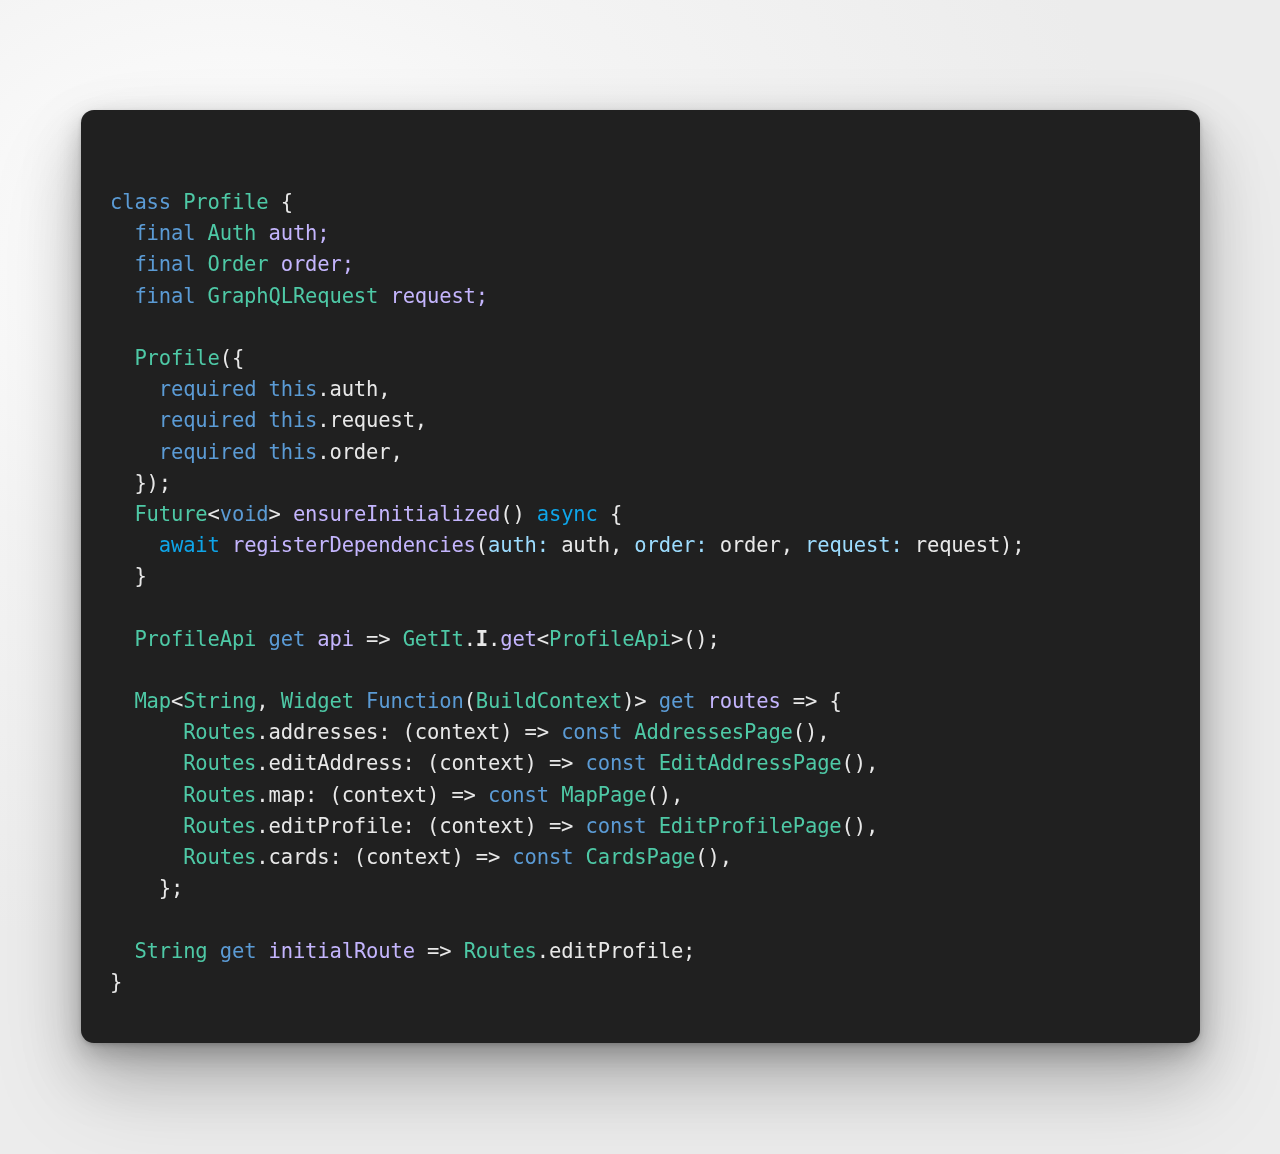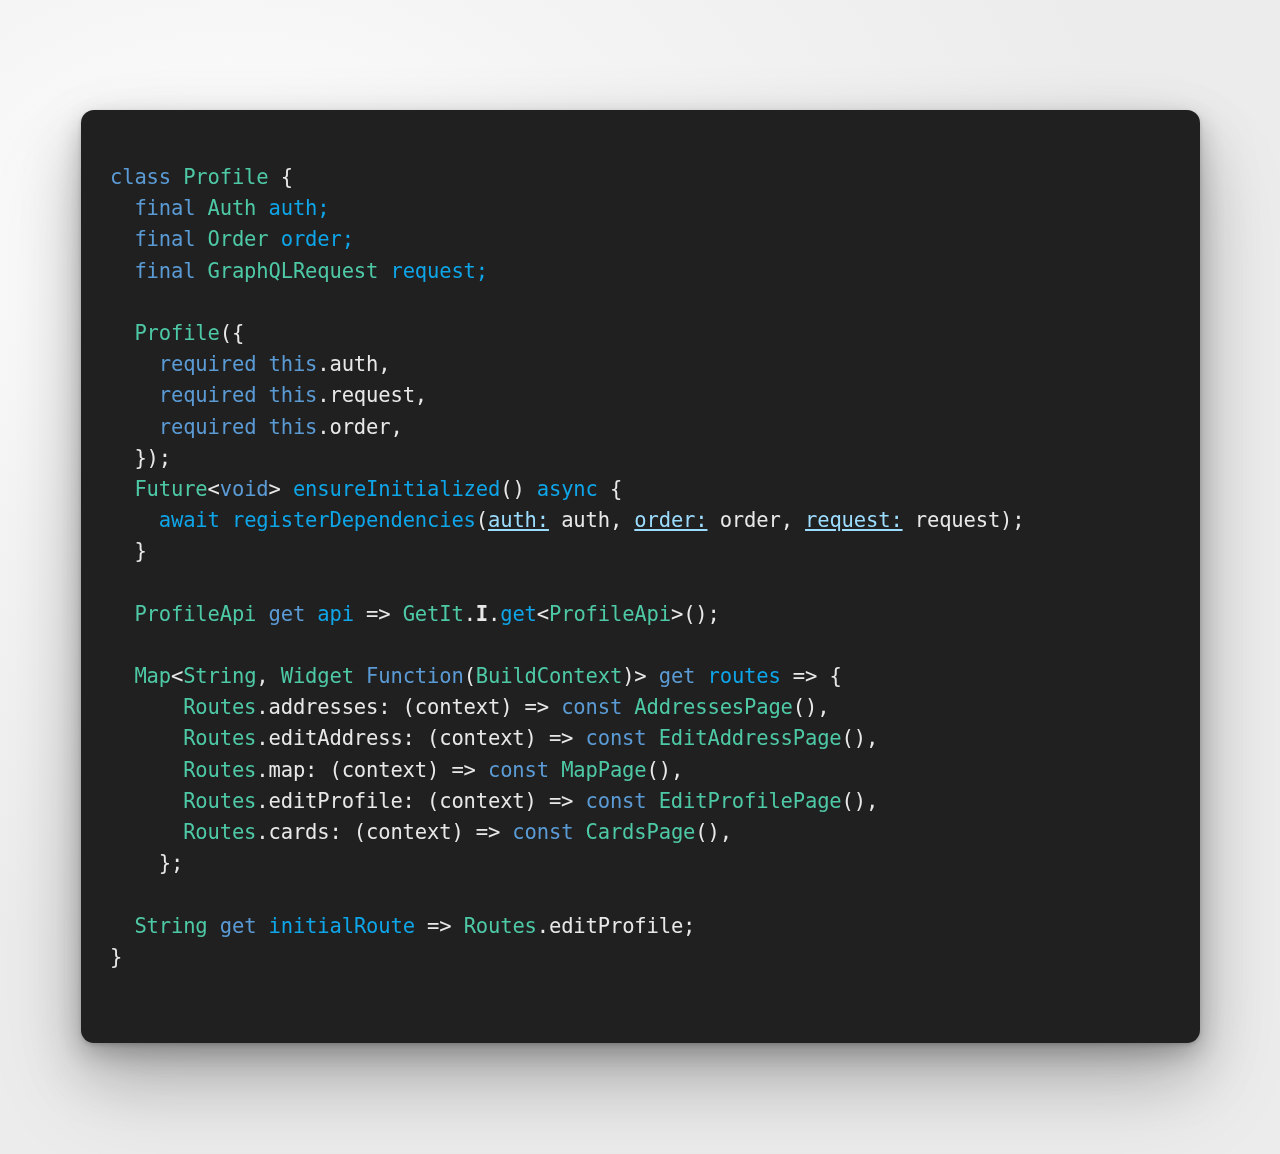--- a/index.html
+++ b/index.html
@@ -37,44 +37,44 @@
       0 2px 4px rgba(0,0,0,0.16),
       0 10px 24px rgba(0,0,0,0.20),
       0 28px 60px rgba(0,0,0,0.22),
       0 48px 100px rgba(0,0,0,0.12);
     overflow: hidden;
   }
 
   .code-body {
     position: absolute;
     left: 29px;
-    top: 52px;
+    top: 77px;
     right: 0;
     font-family: "DejaVu Sans Mono", "Liberation Mono", monospace;
     font-size: 20.5px;
     line-height: 31.2px;
     letter-spacing: -0.15px;
     white-space: pre;
     color: #dfdfdf;
   }
 
   .ln {
     display: block;
     height: 31.2px;
     white-space: pre;
   }
   .ln.blank { color: transparent; }
 
   
   .kw    { color: #5b9bd5; }   
   .typ   { color: #4ec9a6; }   
-  .fn    { color: #0ea5e9; }   
+  .fn    { color: #c4b5fd; }   
   .plain { color: #e8e8e8; }   
   .asy   { color: #0ea5e9; }   
-  .arg   { color: #9cdcfe; text-decoration: underline; }   
+  .arg   { color: #9cdcfe; }   
   .bold  { font-weight: bold; }
 </style>
 </head>
 <body>
 
 <div class="stage">
   <div class="code-card">
     <div class="code-body" id="code-body"><span class="ln"><span class="kw">class </span><span class="typ">Profile</span><span class="plain"> {</span></span><span class="ln"><span class="plain">  </span><span class="kw">final </span><span class="typ">Auth</span><span class="plain"> </span><span class="fn">auth;</span></span><span class="ln"><span class="plain">  </span><span class="kw">final </span><span class="typ">Order</span><span class="plain"> </span><span class="fn">order;</span></span><span class="ln"><span class="plain">  </span><span class="kw">final </span><span class="typ">GraphQLRequest</span><span class="plain"> </span><span class="fn">request;</span></span><span class="ln blank">&nbsp;</span><span class="ln"><span class="plain">  </span><span class="typ">Profile</span><span class="plain">({</span></span><span class="ln"><span class="plain">    </span><span class="kw">required </span><span class="kw">this</span><span class="plain">.auth,</span></span><span class="ln"><span class="plain">    </span><span class="kw">required </span><span class="kw">this</span><span class="plain">.request,</span></span><span class="ln"><span class="plain">    </span><span class="kw">required </span><span class="kw">this</span><span class="plain">.order,</span></span><span class="ln"><span class="plain">  });</span></span><span class="ln"><span class="plain">  </span><span class="typ">Future</span><span class="plain">&lt;</span><span class="kw">void</span><span class="plain">&gt; </span><span class="fn">ensureInitialized</span><span class="plain">() </span><span class="asy">async</span><span class="plain"> {</span></span><span class="ln"><span class="plain">    </span><span class="asy">await</span><span class="plain"> </span><span class="fn">registerDependencies</span><span class="plain">(</span><span class="arg">auth:</span><span class="plain"> auth, </span><span class="arg">order:</span><span class="plain"> order, </span><span class="arg">request:</span><span class="plain"> request);</span></span><span class="ln"><span class="plain">  }</span></span><span class="ln blank">&nbsp;</span><span class="ln"><span class="plain">  </span><span class="typ">ProfileApi</span><span class="plain"> </span><span class="kw">get</span><span class="plain"> </span><span class="fn">api</span><span class="plain"> =&gt; </span><span class="typ">GetIt</span><span class="plain">.</span><span class="plain bold">I</span><span class="plain">.</span><span class="fn">get</span><span class="plain">&lt;</span><span class="typ">ProfileApi</span><span class="plain">&gt;();</span></span><span class="ln blank">&nbsp;</span><span class="ln"><span class="plain">  </span><span class="typ">Map</span><span class="plain">&lt;</span><span class="typ">String</span><span class="plain">, </span><span class="typ">Widget</span><span class="plain"> </span><span class="kw">Function</span><span class="plain">(</span><span class="typ">BuildContext</span><span class="plain">)&gt; </span><span class="kw">get</span><span class="plain"> </span><span class="fn">routes</span><span class="plain"> =&gt; {</span></span><span class="ln"><span class="plain">      </span><span class="typ">Routes</span><span class="plain">.addresses: (context) =&gt; </span><span class="kw">const</span><span class="plain"> </span><span class="typ">AddressesPage</span><span class="plain">(),</span></span><span class="ln"><span class="plain">      </span><span class="typ">Routes</span><span class="plain">.editAddress: (context) =&gt; </span><span class="kw">const</span><span class="plain"> </span><span class="typ">EditAddressPage</span><span class="plain">(),</span></span><span class="ln"><span class="plain">      </span><span class="typ">Routes</span><span class="plain">.map: (context) =&gt; </span><span class="kw">const</span><span class="plain"> </span><span class="typ">MapPage</span><span class="plain">(),</span></span><span class="ln"><span class="plain">      </span><span class="typ">Routes</span><span class="plain">.editProfile: (context) =&gt; </span><span class="kw">const</span><span class="plain"> </span><span class="typ">EditProfilePage</span><span class="plain">(),</span></span><span class="ln"><span class="plain">      </span><span class="typ">Routes</span><span class="plain">.cards: (context) =&gt; </span><span class="kw">const</span><span class="plain"> </span><span class="typ">CardsPage</span><span class="plain">(),</span></span><span class="ln"><span class="plain">    };</span></span><span class="ln blank">&nbsp;</span><span class="ln"><span class="plain">  </span><span class="typ">String</span><span class="plain"> </span><span class="kw">get</span><span class="plain"> </span><span class="fn">initialRoute</span><span class="plain"> =&gt; </span><span class="typ">Routes</span><span class="plain">.editProfile;</span></span><span class="ln"><span class="plain">}</span></span></div>
   </div>
 </div>

